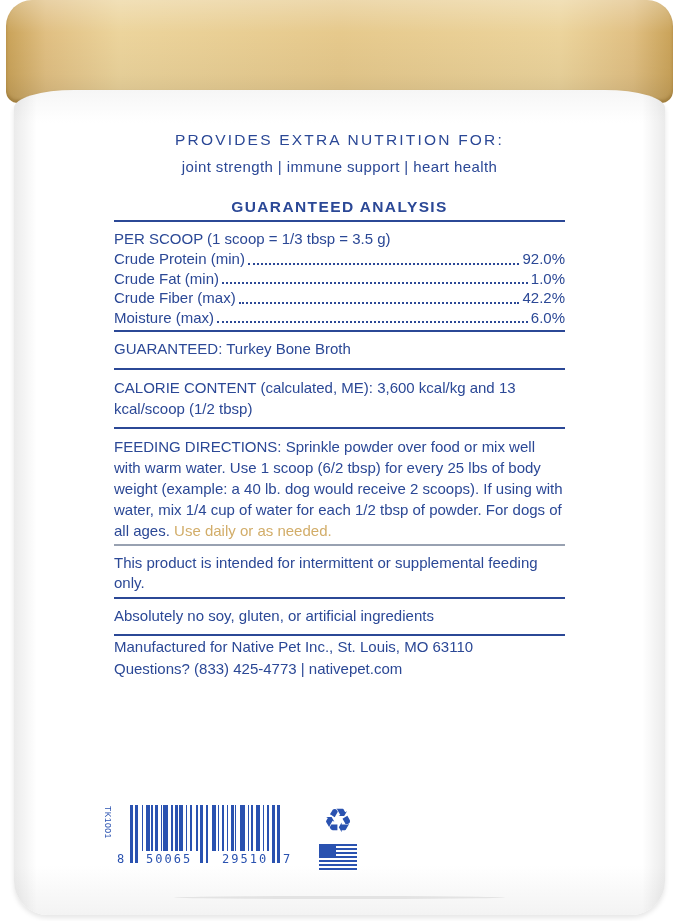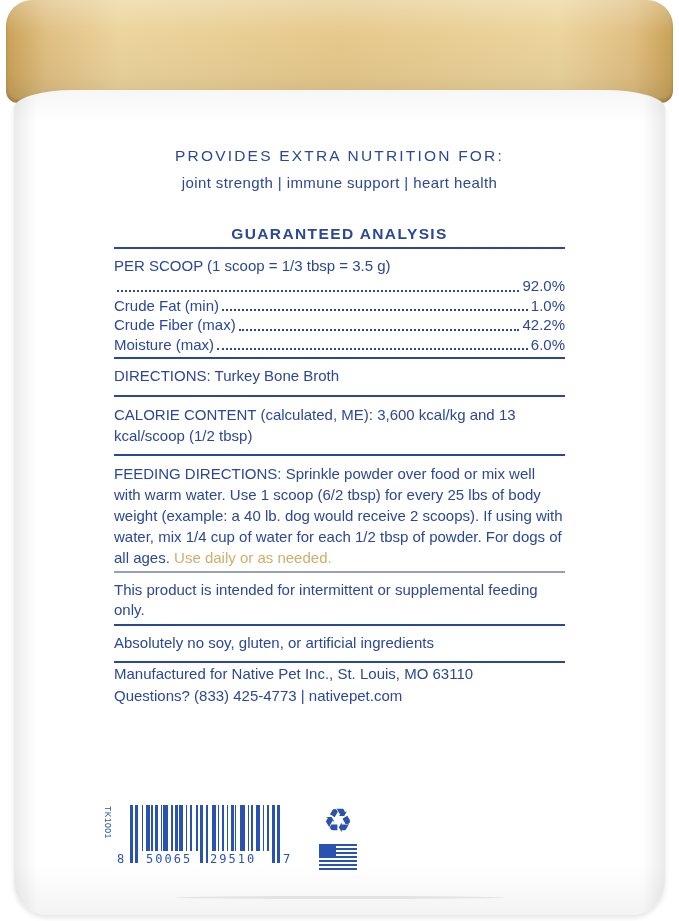--- a/index.html
+++ b/index.html
@@ -24,31 +24,31 @@
       linear-gradient(90deg, rgba(0,0,0,.08) 0%, rgba(0,0,0,0) 3.5%, rgba(0,0,0,0) 96.5%, rgba(0,0,0,.08) 100%),
       linear-gradient(180deg, #f6f6f6 0%, #ffffff 4%, #ffffff 94%, #f3f3f3 100%);
     box-shadow:0 3px 5px rgba(0,0,0,.10);
   }
   .base-ring{
     position:absolute;left:160px;right:160px;bottom:16px;height:3px;
     border-radius:50%;background:#e3e3e3;
   }
   
   .label-col{
-    position:absolute;left:114px;width:451px;top:145px;
+    position:absolute;left:114px;width:451px;top:129px;
     color:#2b4896;font-size:15px;line-height:20px;
   }
   .h1{
     text-align:center;font-size:15.5px;letter-spacing:2.2px;line-height:22px;
     font-weight:400;
   }
   .h2{text-align:center;font-size:15px;letter-spacing:.4px;line-height:22px;margin-top:5px;}
   .ga-title{
     text-align:center;font-weight:700;font-size:15.5px;letter-spacing:1.4px;
-    margin-top:30px;line-height:20px;
+    margin-top:19px;line-height:20px;
   }
   .rule{height:0;border-top:2px solid #2b4896;margin-top:3px;}
   .rule.sp{margin-top:8px;}
   .rule.gray{border-top-color:#98a1b1;}
   b,.b{font-weight:400;}
   .per-scoop{margin-top:7px;line-height:20px;}
   .an-row{display:flex;align-items:flex-end;line-height:19.5px;}
   .an-row .lab{white-space:nowrap;}
   .an-row .leader{flex:1;border-bottom:2px dotted #2b4896;margin:0 3px 4px 3px;min-width:10px;}
   .an-row .val{white-space:nowrap;}
@@ -94,20 +94,21 @@
 
     <div class="ga-title">GUARANTEED ANALYSIS</div>
     <div class="rule"></div>
 
     <div class="per-scoop">
       <span class="b">PER SCOOP</span>
       <span>(1 scoop = 1/3 tbsp = 3.5 g)</span>
     </div>
 
     <div class="an-row">
+      <span class="lab">Crude Protein (min)</span>
       <span class="leader"></span>
       <span class="val">92.0%</span>
     </div>
     <div class="an-row">
       <span class="lab">Crude Fat (min)</span>
       <span class="leader"></span>
       <span class="val">1.0%</span>
     </div>
     <div class="an-row">
       <span class="lab">Crude Fiber (max)</span>
@@ -115,21 +116,21 @@
       <span class="val">42.2%</span>
     </div>
     <div class="an-row">
       <span class="lab">Moisture (max)</span>
       <span class="leader"></span>
       <span class="val">6.0%</span>
     </div>
     <div class="rule"></div>
 
     <div class="para2">
-      <span class="b">DIRECTIONS:</span>
+      <span class="b">GUARANTEED:</span>
       <span>Turkey Bone Broth</span>
     </div>
     <div class="rule sp"></div>
 
     <div class="para">
       <span class="b">CALORIE CONTENT</span>
       <span>(calculated, ME): 3,600 kcal/kg and 13 kcal/scoop (1/2 tbsp)</span>
     </div>
     <div class="rule sp"></div>
 
@@ -150,21 +151,21 @@
       <div>Manufactured for Native Pet Inc., St. Louis, MO 63110</div>
       <div>Questions? (833) 425-4773 | nativepet.com</div>
     </div>
   </div>
 
   <div class="bottomArea">
     <div class="barcode" id="barcode">
       <span class="side-code">TK1001</span>
       <span class="bc-digit" style="left:-13px;">8</span>
       <span class="bc-digit" style="left:16px;">50065</span>
-      <span class="bc-digit" style="left:80px;">29510</span>
+      <span class="bc-digit" style="left:92px;">29510</span>
       <span class="bc-digit" style="left:153px;">7</span>
     <span class="bar" style="left: 0px; width: 2.65487px; height: 58px;"></span>
         <span class="bar" style="left: 5.3px; width: 2.65487px; height: 58px;"></span>
         <span class="bar" style="left: 11.9px; width: 1.32743px; height: 46px;"></span>
         <span class="bar" style="left: 15.9px; width: 3.9823px; height: 46px;"></span>
         <span class="bar" style="left: 21.2px; width: 1.32743px; height: 46px;"></span>
         <span class="bar" style="left: 25.2px; width: 2.65487px; height: 46px;"></span>
         <span class="bar" style="left: 30.5px; width: 1.32743px; height: 46px;"></span>
         <span class="bar" style="left: 33.2px; width: 5.30973px; height: 46px;"></span>
         <span class="bar" style="left: 41.2px; width: 1.32743px; height: 46px;"></span>

